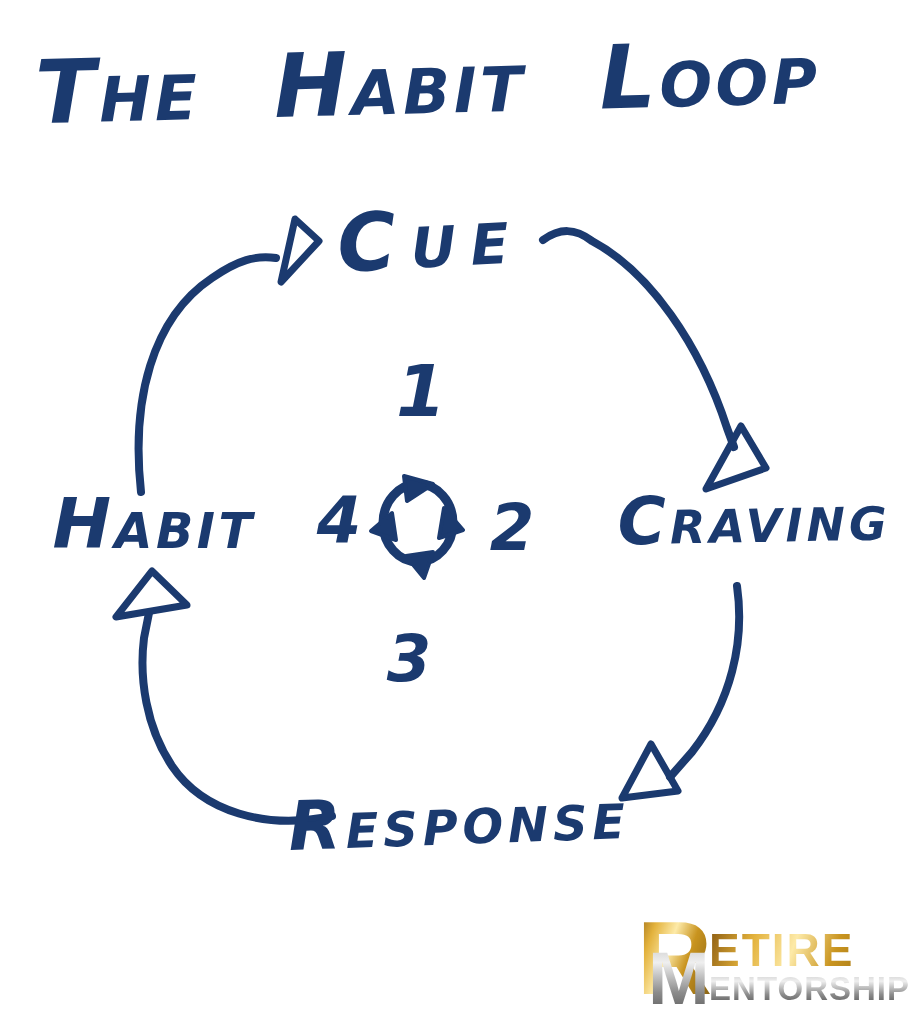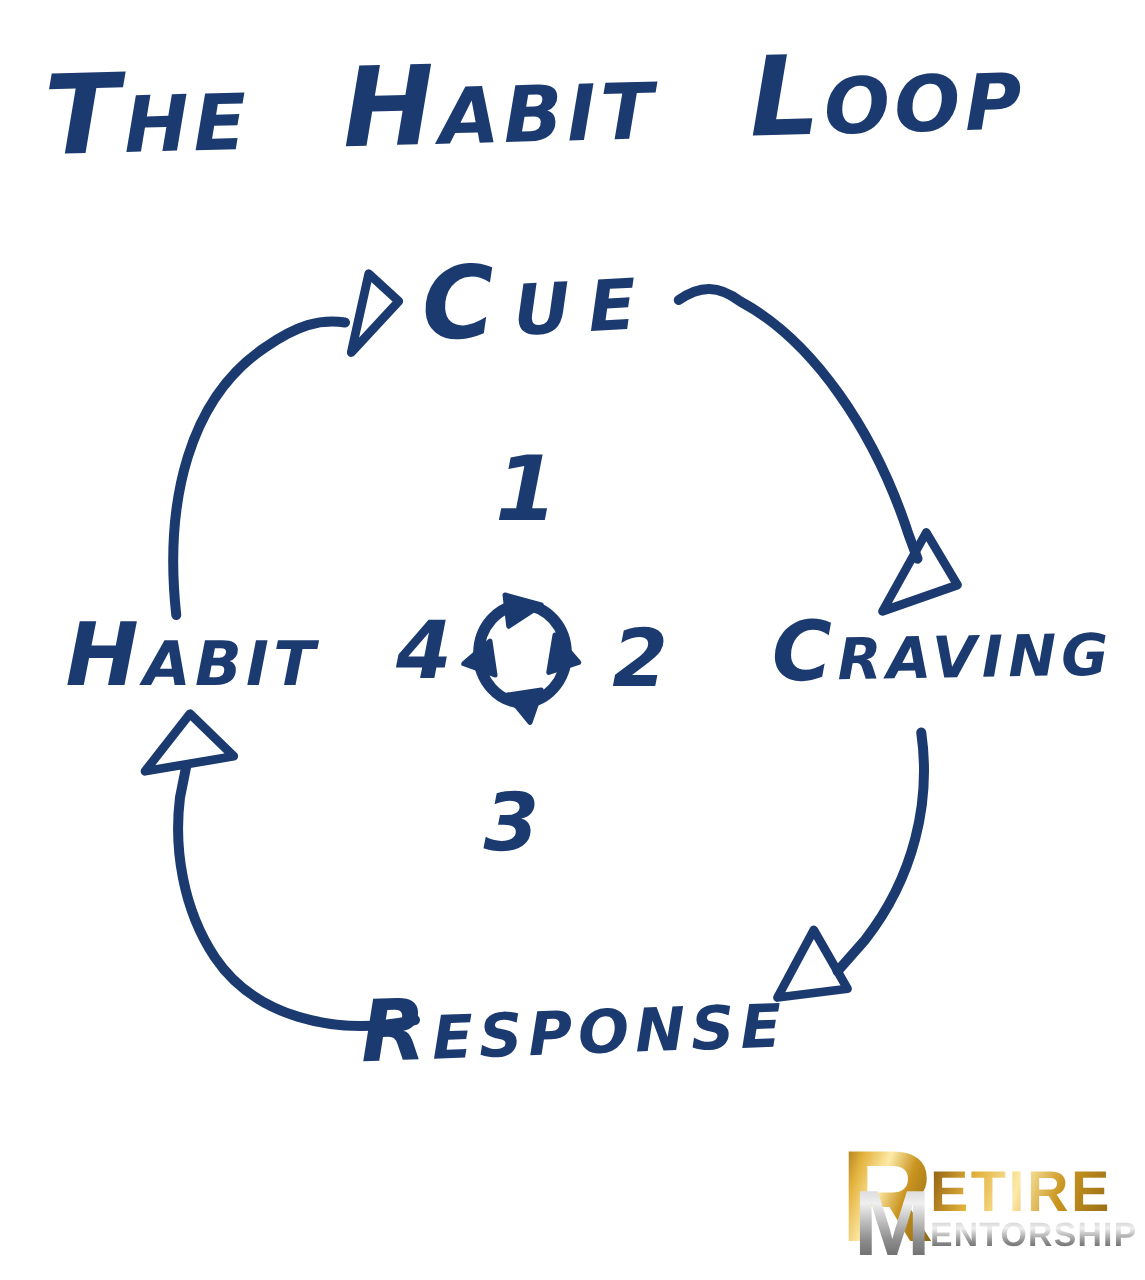--- a/index.html
+++ b/index.html
@@ -58,21 +58,21 @@
   .monogram .mono-r{
     position:absolute;left:0;top:-12px;
     font-size:104px;font-weight:700;line-height:1;
   }
   .monogram .mono-m{
     position:absolute;left:11px;top:24px;z-index:2;
     font-size:74px;font-weight:700;line-height:1;
   }
   .logo-text{display:flex;flex-direction:column;margin-left:-16px;justify-content:center;}
   .logo-line1{font-size:46px;font-weight:700;letter-spacing:2px;line-height:.92;}
-  .logo-line2{font-size:27px;font-weight:700;letter-spacing:1px;line-height:1;}
+  .logo-line2{font-size:33px;font-weight:700;letter-spacing:1px;line-height:1;}
   .gold-text{
     background:linear-gradient(110deg,#8a5a10 0%,#e3b23c 22%,#fdeaa8 42%,#c9941f 62%,#7c5a12 100%);
     -webkit-background-clip:text;background-clip:text;color:transparent;
   }
   .silver-text{
     background:linear-gradient(180deg,#c9c9c9 0%,#efefef 28%,#8c8c8c 68%,#585858 100%);
     -webkit-background-clip:text;background-clip:text;color:transparent;
   }
 </style>
 </head>

